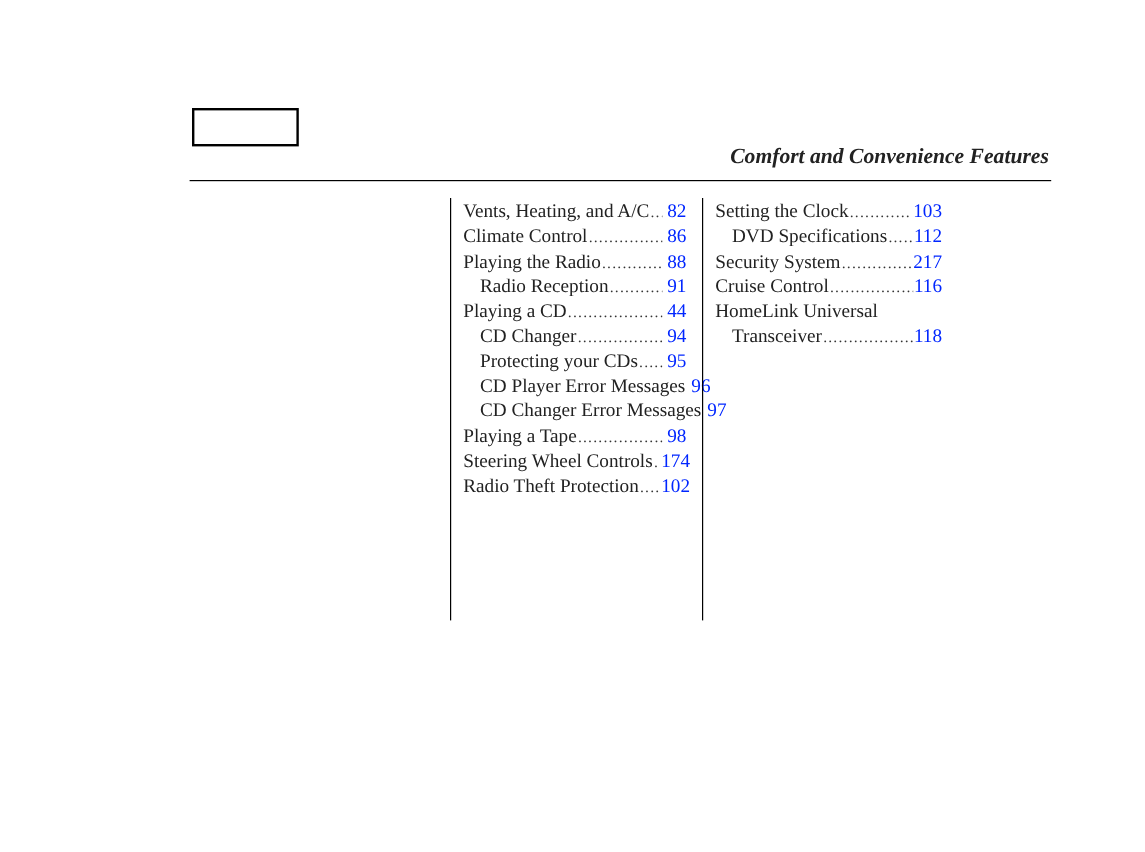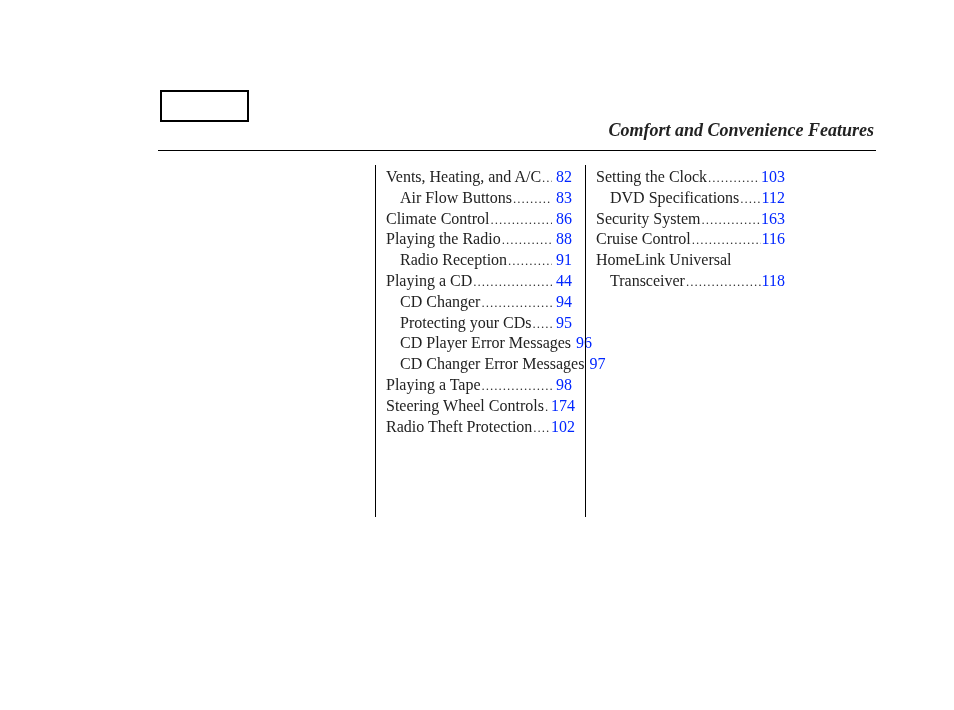--- a/index.html
+++ b/index.html
@@ -104,25 +104,20 @@
   <div class="title">Comfort and Convenience Features</div>
   <div class="rule"></div>
 
   <div class="columns">
     <div class="col" id="col1">
         <div class="toc-entry">
           <span class="toc-label">Vents, Heating, and A/C</span>
           <span class="dots"></span>
           <a class="toc-page">82</a>
         </div>
-        <div class="toc-entry sub">
-          <span class="toc-label">Air Flow Buttons</span>
-          <span class="dots"></span>
-          <a class="toc-page">83</a>
-        </div>
         <div class="toc-entry">
           <span class="toc-label">Climate Control</span>
           <span class="dots"></span>
           <a class="toc-page">86</a>
         </div>
         <div class="toc-entry">
           <span class="toc-label">Playing the Radio</span>
           <span class="dots"></span>
           <a class="toc-page">88</a>
         </div>
@@ -179,21 +174,21 @@
           <a class="toc-page">103</a>
         </div>
         <div class="toc-entry sub">
           <span class="toc-label">DVD Specifications</span>
           <span class="dots"></span>
           <a class="toc-page">112</a>
         </div>
         <div class="toc-entry">
           <span class="toc-label">Security System</span>
           <span class="dots"></span>
-          <a class="toc-page">163</a>
+          <a class="toc-page">217</a>
         </div>
         <div class="toc-entry">
           <span class="toc-label">Cruise Control</span>
           <span class="dots"></span>
           <a class="toc-page">116</a>
         </div>
         <div><span class="toc-label">HomeLink Universal</span></div>
         <div class="toc-entry sub2">
           <span class="toc-label">Transceiver</span>
           <span class="dots"></span>

